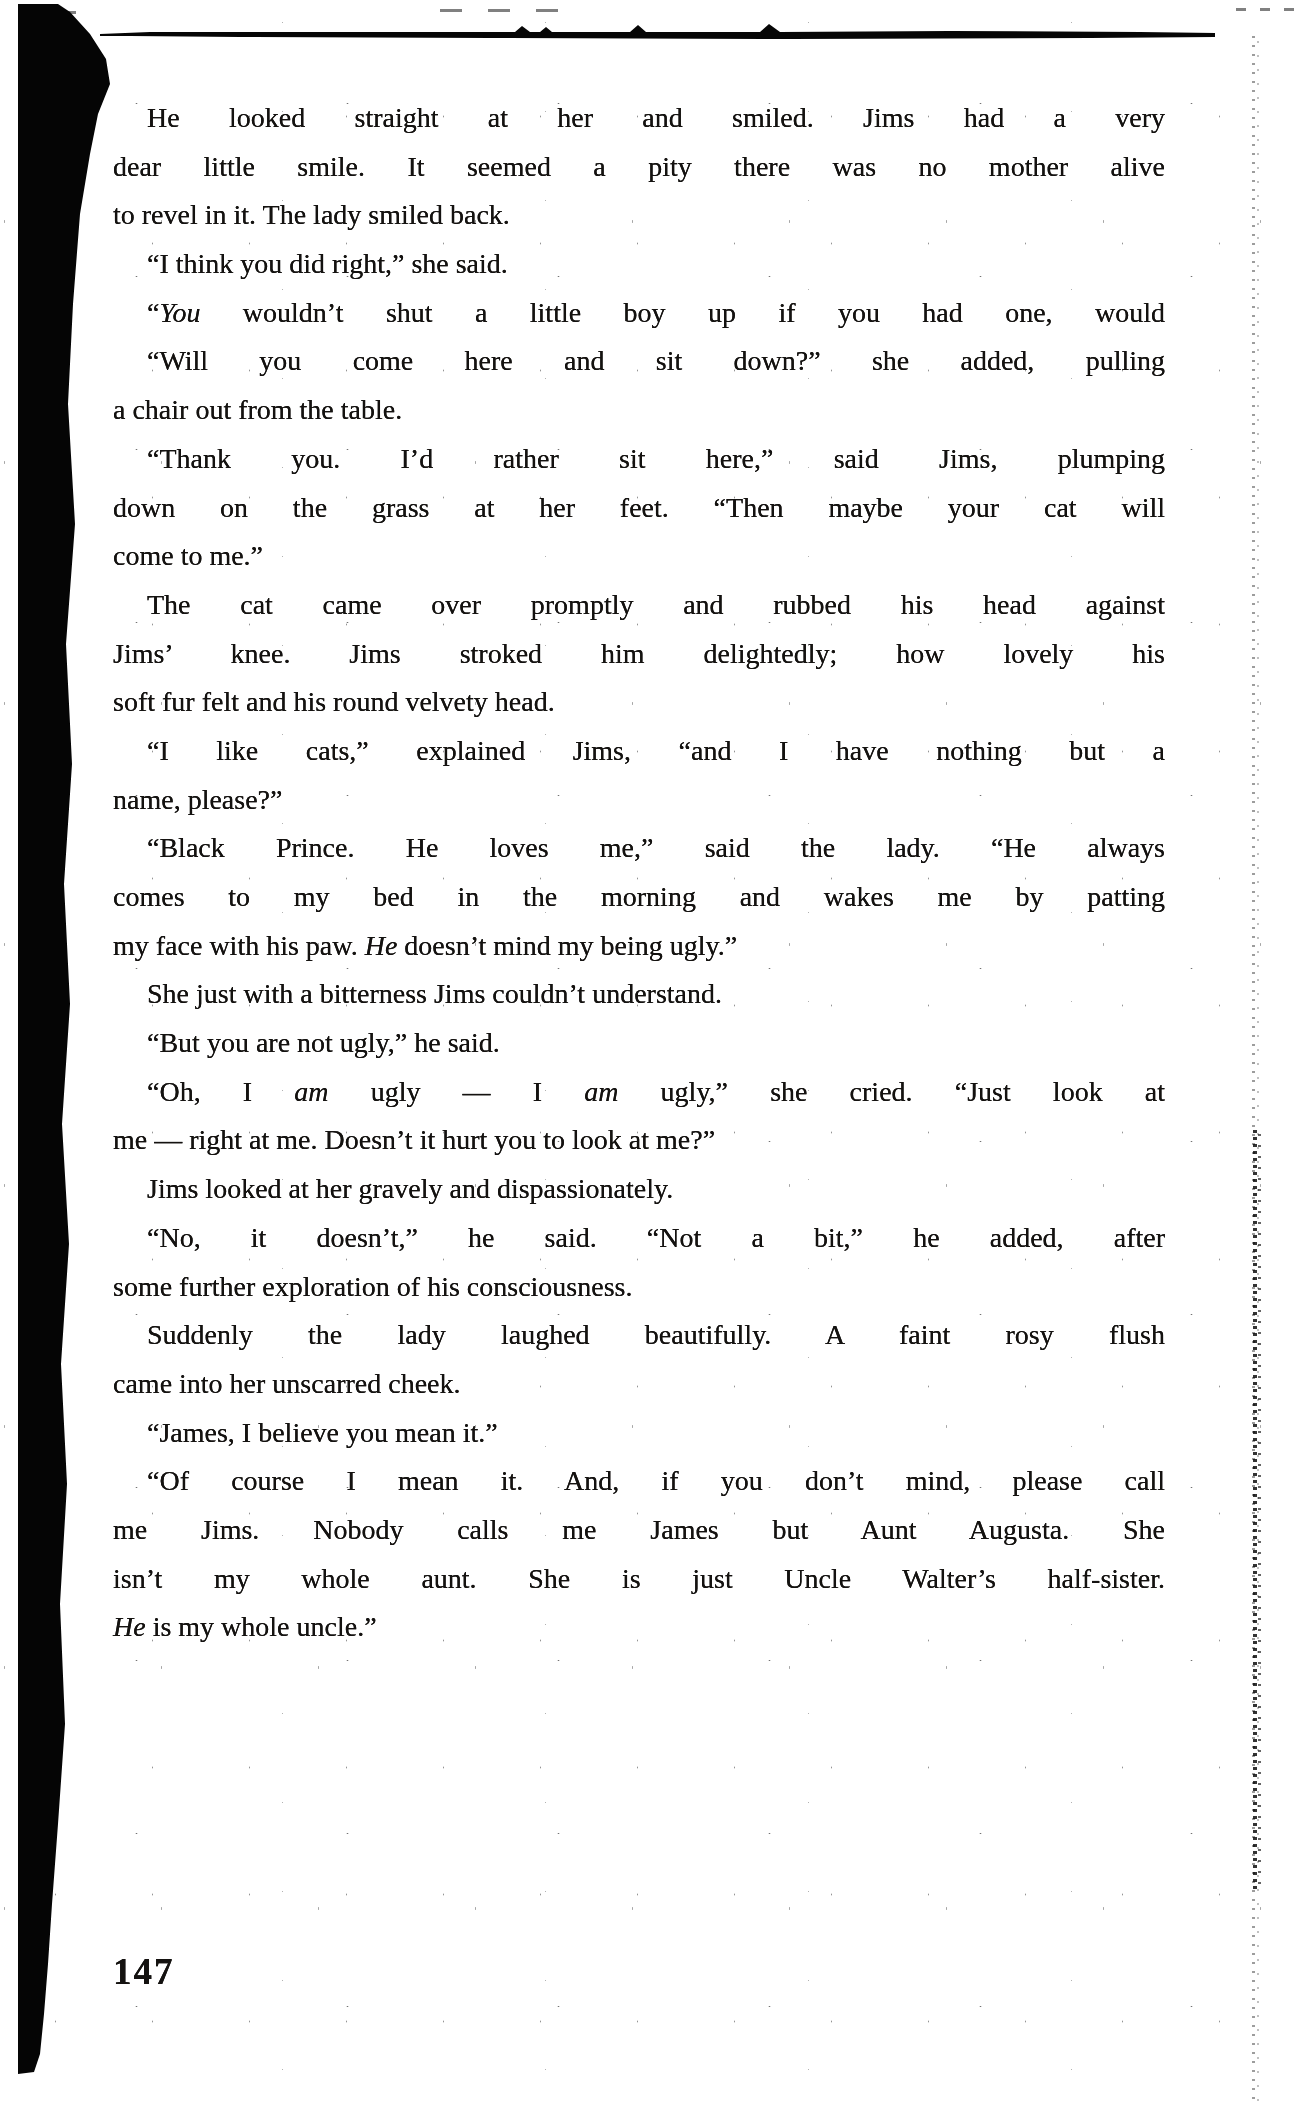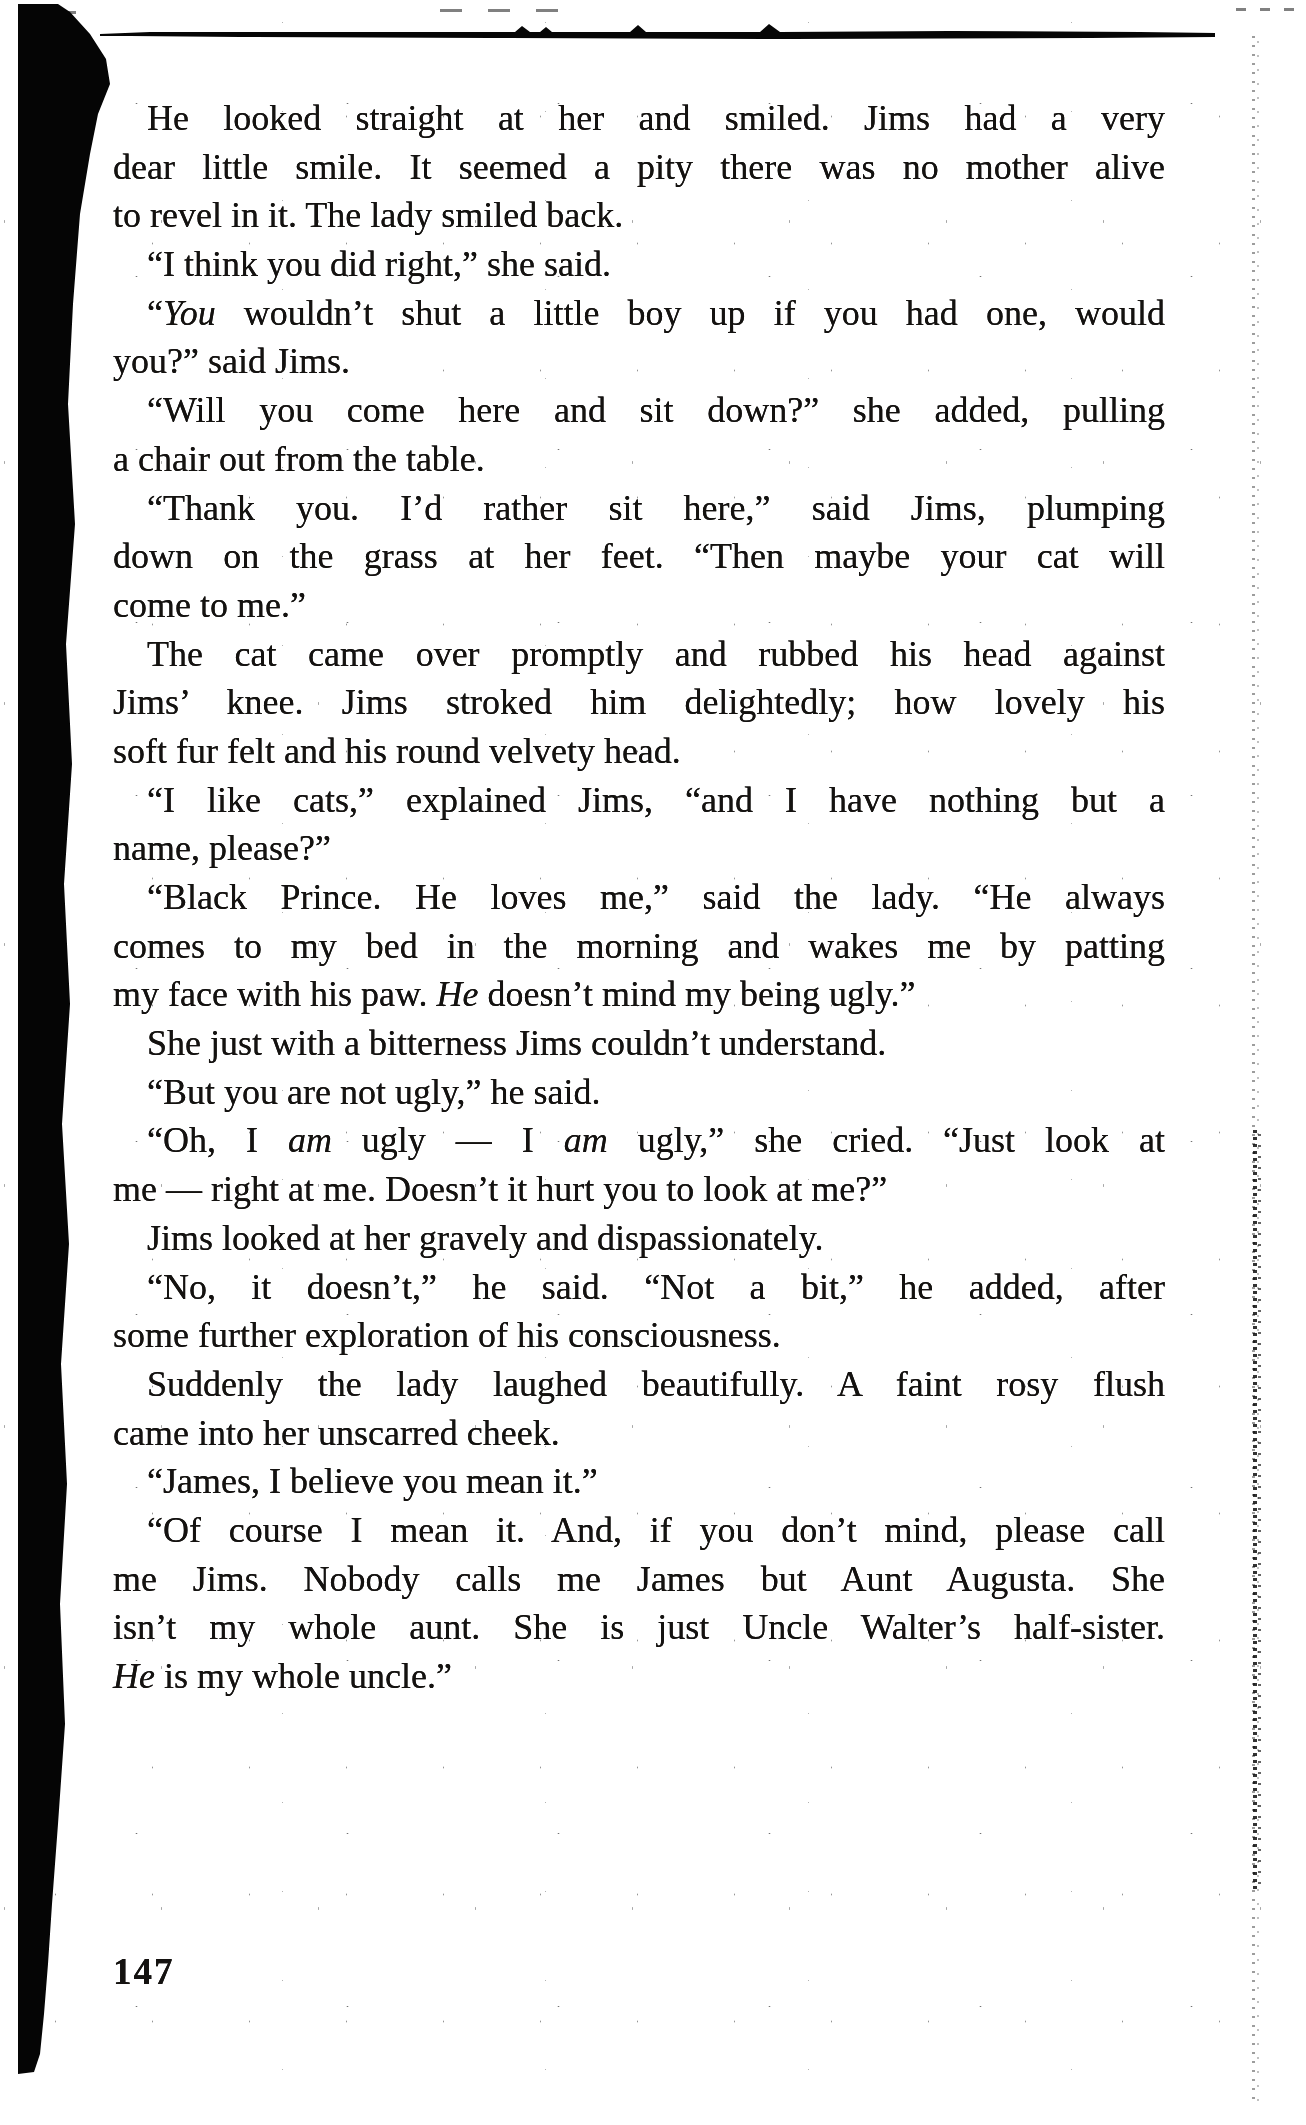--- a/index.html
+++ b/index.html
@@ -57,21 +57,21 @@
   .dash-a { left:32px;  top:11px; width:44px; }
   .dash-b { left:440px; top:9px;  width:120px; background:repeating-linear-gradient(to right,#000 0 22px,transparent 22px 48px); }
   .dash-c { left:1236px; top:8px; width:58px; background:repeating-linear-gradient(to right,#000 0 10px,transparent 10px 24px); }
   
   .text-block {
     position:absolute; left:113px; top:94px; width:1052px;
     color:var(--ink);
   }
   .para { margin:0; }
   .line {
-    font-size:36px; line-height:48.7px; height:48.7px;
+    font-size:28px; line-height:48.7px; height:48.7px;
     text-align:justify; text-align-last:justify;
     text-shadow:0 0 0.5px currentColor;
   }
   .line.first { text-indent:34px; }
   .line.last { text-align-last:left; }
   .line i { font-style:italic; }
   .page-number {
     position:absolute; left:113px; top:1950px; width:1052px;
     text-align:left; color:var(--ink);
     font-size:37px; font-weight:bold; letter-spacing:2px;
@@ -94,21 +94,20 @@
       <div class="para">
         <div class="line first">He looked straight at her and smiled. Jims had a very</div>
         <div class="line">dear little smile. It seemed a pity there was no mother alive</div>
         <div class="line last">to revel in it. The lady smiled back.</div>
       </div>
       <div class="para">
         <div class="line first last">“I think you did right,” she said.</div>
       </div>
       <div class="para">
         <div class="line first">“<i>You</i> wouldn’t shut a little boy up if you had one, would</div>
-        <div class="line last">you?” said Jims.</div>
       </div>
       <div class="para">
         <div class="line first">“Will you come here and sit down?” she added, pulling</div>
         <div class="line last">a chair out from the table.</div>
       </div>
       <div class="para">
         <div class="line first">“Thank you. I’d rather sit here,” said Jims, plumping</div>
         <div class="line">down on the grass at her feet. “Then maybe your cat will</div>
         <div class="line last">come to me.”</div>
       </div>

